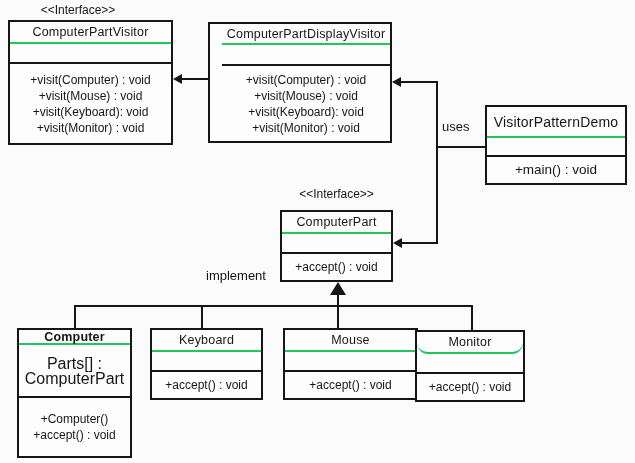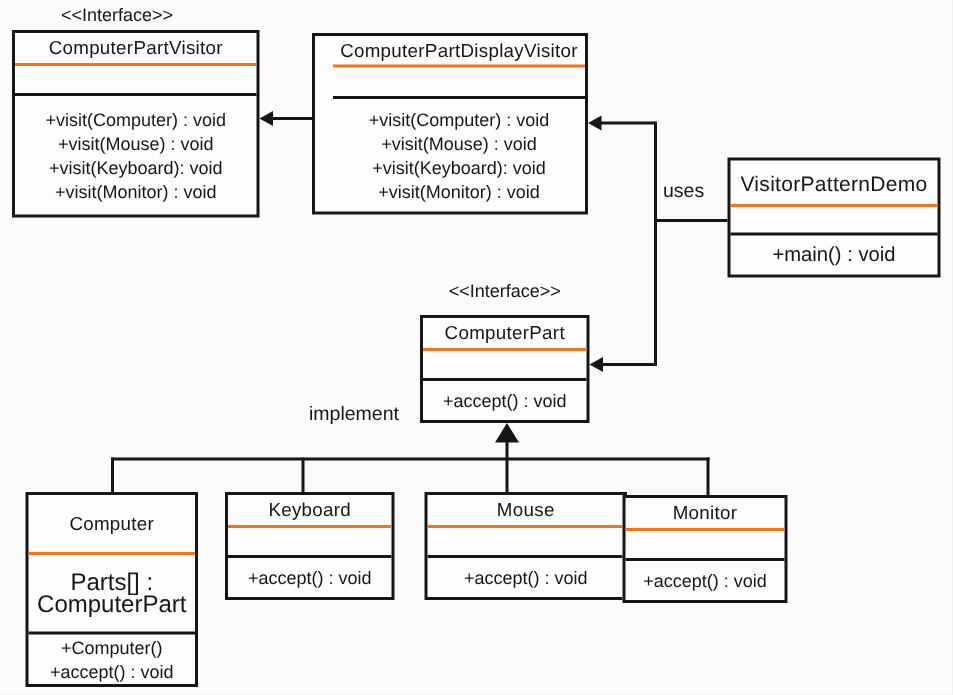--- a/index.html
+++ b/index.html
@@ -7,21 +7,21 @@
     position:relative;width:635px;height:463px;background:#fbfbfb;
     font-family:"Liberation Sans","DejaVu Sans",sans-serif;color:#161616;
     overflow:hidden;
   }
   .cls{
     position:absolute;background:#fdfdfd;border:2px solid #161616;
     box-sizing:border-box;display:flex;flex-direction:column;
   }
   .c-title{
     display:flex;align-items:center;justify-content:center;
-    font-size:12.5px;border-bottom:2px solid #f97316;box-sizing:border-box;
+    font-size:12.5px;border-bottom:2px solid #22c55e;box-sizing:border-box;
     flex:0 0 auto;letter-spacing:0.2px;
   }
   .c-attrs{
     border-bottom:2px solid #161616;box-sizing:border-box;flex:0 0 auto;
     display:flex;flex-direction:column;align-items:center;justify-content:center;
     font-size:16px;line-height:15px;
   }
   .c-methods{
     flex:1 1 auto;display:flex;flex-direction:column;align-items:center;justify-content:center;
     font-size:12px;line-height:16px;
@@ -85,21 +85,21 @@
 
   <div class="cls" style="left:280px;top:210px;width:113px;height:72px;">
     <div class="c-title" style="height:22px;">ComputerPart</div>
     <div class="c-attrs" style="height:20px;"></div>
     <div class="c-methods">
       <div>+accept() : void</div>
     </div>
   </div>
 
   <div class="cls" style="left:17px;top:328px;width:115px;height:130px;">
-    <div class="c-title" style="height:40px;">Computer</div>
+    <div class="c-title" style="height:15px;font-weight:bold;">Computer</div>
     <div class="c-attrs" style="height:53px;">
       <div>Parts[] :</div>
       <div>ComputerPart</div>
     </div>
     <div class="c-methods">
       <div>+Computer()</div>
       <div>+accept() : void</div>
     </div>
   </div>
 
@@ -113,21 +113,21 @@
 
   <div class="cls" style="left:283px;top:328px;width:135px;height:72px;">
     <div class="c-title" style="height:22px;">Mouse</div>
     <div class="c-attrs" style="height:20px;"></div>
     <div class="c-methods">
       <div>+accept() : void</div>
     </div>
   </div>
 
   <div class="cls" style="left:415px;top:330px;width:110px;height:72px;">
-    <div class="c-title" style="height:22px;">Monitor</div>
+    <div class="c-title" style="height:22px;border-radius:11px;">Monitor</div>
     <div class="c-attrs" style="height:20px;"></div>
     <div class="c-methods">
       <div>+accept() : void</div>
     </div>
   </div>
 
   <div class="arr-left" style="left:173px;top:74px;"></div>
   <div class="edge-h" style="left:181px;top:78px;width:27px;"></div>
 
   <div class="edge-h" style="left:437px;top:146px;width:48px;"></div>

